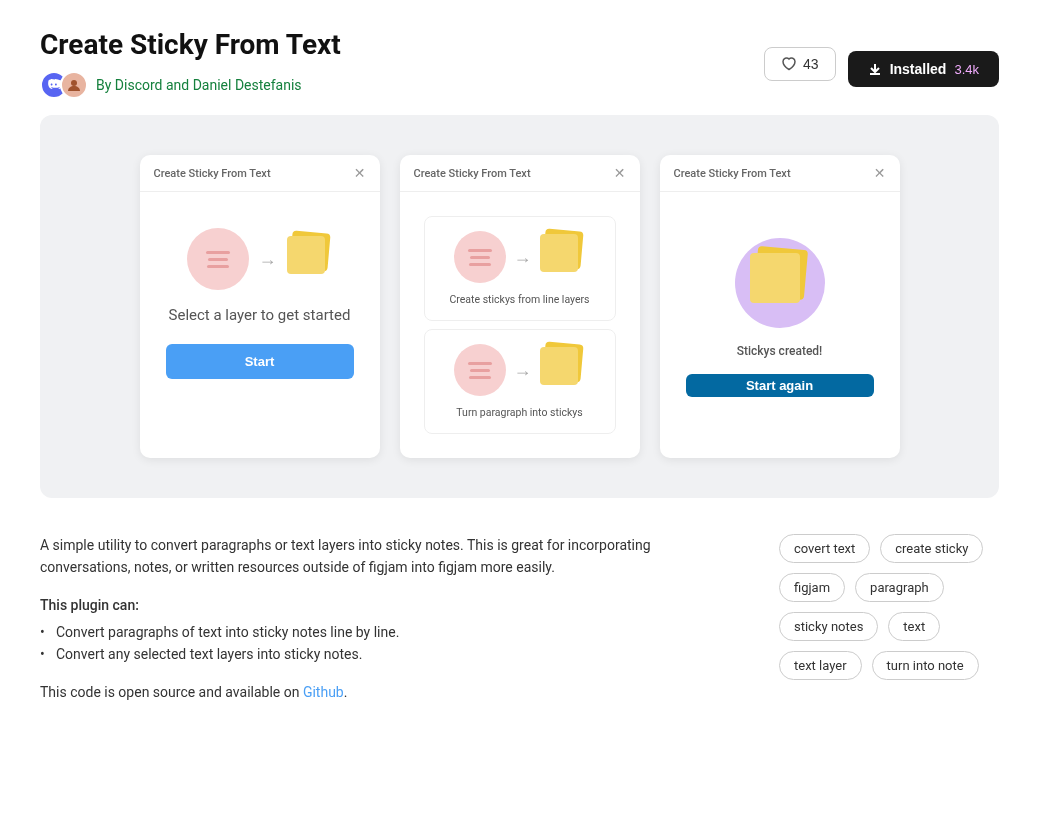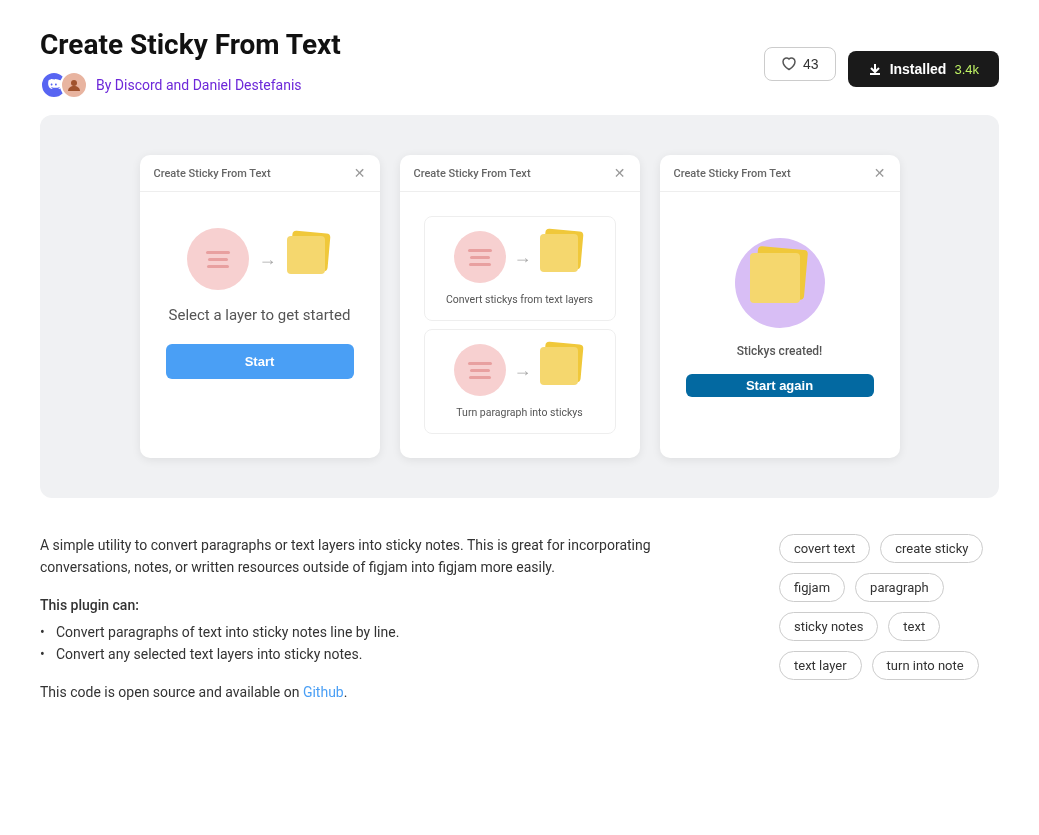--- a/index.html
+++ b/index.html
@@ -7,25 +7,25 @@
 
     .header { padding: 28px 40px 16px; display: flex; align-items: center; justify-content: space-between; }
     .header-left { display: flex; flex-direction: column; gap: 10px; }
     .page-title { font-size: 28px; font-weight: 700; color: #111; }
     .author-row { display: flex; align-items: center; gap: 8px; }
     .avatars { display: flex; align-items: center; }
     .avatar { width: 28px; height: 28px; border-radius: 50%; overflow: hidden; border: 2px solid #fff; }
     .avatar-discord { background: #5865F2; display: flex; align-items: center; justify-content: center; }
     .avatar-daniel { background: #e8b4a0; display: flex; align-items: center; justify-content: center; margin-left: -8px; }
     .avatar svg { width: 16px; height: 16px; }
-    .author-text { font-size: 14px; color: #6d28d9; }
+    .author-text { font-size: 14px; color: #15803d; }
     .header-right { display: flex; align-items: center; gap: 12px; }
     .likes-btn { display: flex; align-items: center; gap: 6px; padding: 8px 16px; border: 1.5px solid #ccc; border-radius: 8px; background: #fff; font-size: 14px; font-weight: 500; cursor: pointer; color: #333; }
     .install-btn { display: flex; align-items: center; gap: 8px; padding: 10px 20px; border: none; border-radius: 8px; background: #1a1a1a; color: #fff; font-size: 14px; font-weight: 600; cursor: pointer; margin-top: 11px; }
-    .install-count { font-size: 13px; font-weight: 400; color: #bef264; }
+    .install-count { font-size: 13px; font-weight: 400; color: #f0abfc; }
 
     .screenshot-section { background: #f0f1f3; margin: 0 40px; border-radius: 12px; padding: 40px 30px; display: flex; gap: 20px; justify-content: center; }
 
     .plugin-window { background: #fff; border-radius: 10px; box-shadow: 0 2px 10px rgba(0,0,0,0.08); width: 240px; min-height: 300px; overflow: hidden; }
     .plugin-window-header { display: flex; align-items: center; justify-content: space-between; padding: 10px 14px; border-bottom: 1px solid #eee; }
     .plugin-window-title { font-size: 11px; color: #666; font-weight: 500; }
     .close-btn { font-size: 14px; color: #999; cursor: pointer; background: none; border: none; }
     .plugin-window-body { padding: 16px; }
 
     
@@ -162,21 +162,21 @@
                 <div class="text-line tl2"></div>
                 <div class="text-line tl3"></div>
               </div>
             </div>
             <span class="arrow-icon">→</span>
             <div class="sticky-stack">
               <div class="sticky-card back"></div>
               <div class="sticky-card front"></div>
             </div>
           </div>
-          <span class="feature-label">Convert stickys from text layers</span>
+          <span class="feature-label">Create stickys from line layers</span>
         </div>
 
         <div class="feature-card">
           <div class="feature-illustration">
             <div class="circle-icon" style="width:52px;height:52px;">
               <div class="text-lines">
                 <div class="text-line tl1"></div>
                 <div class="text-line tl2"></div>
                 <div class="text-line tl3"></div>
               </div>

